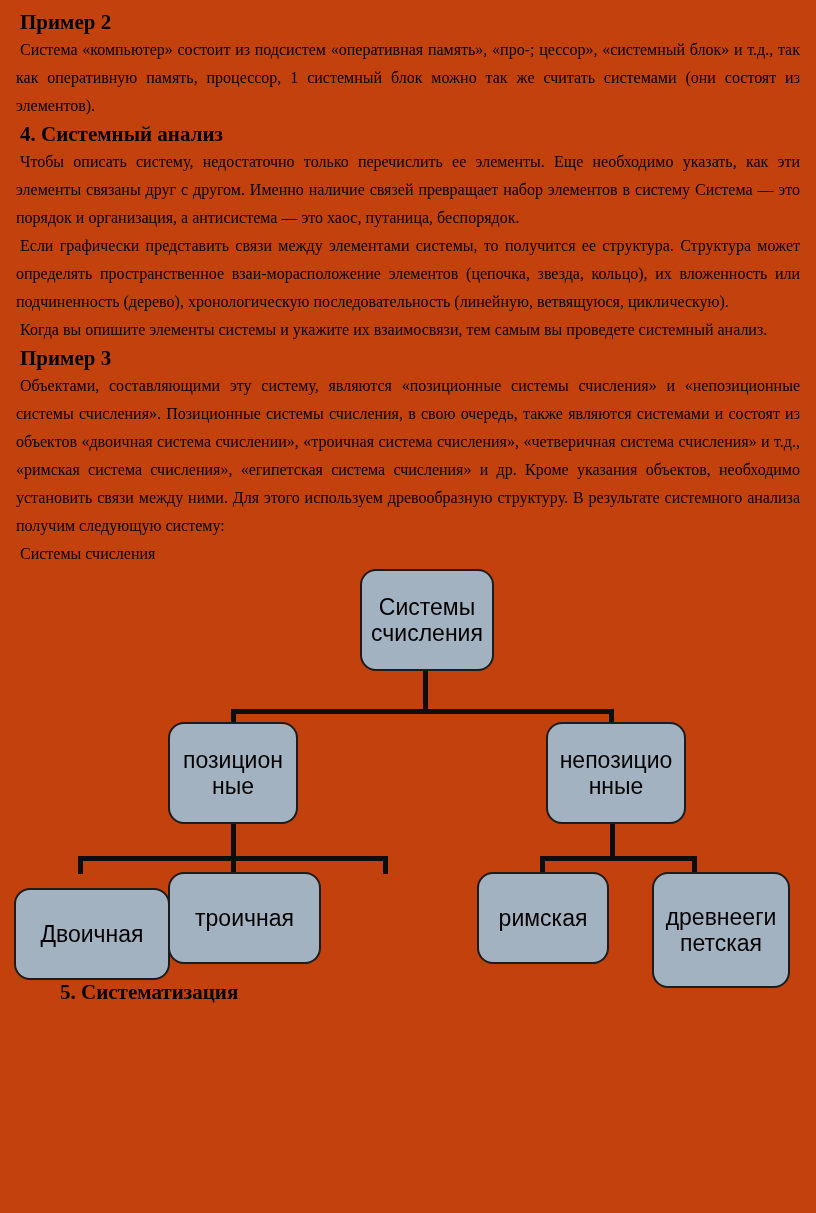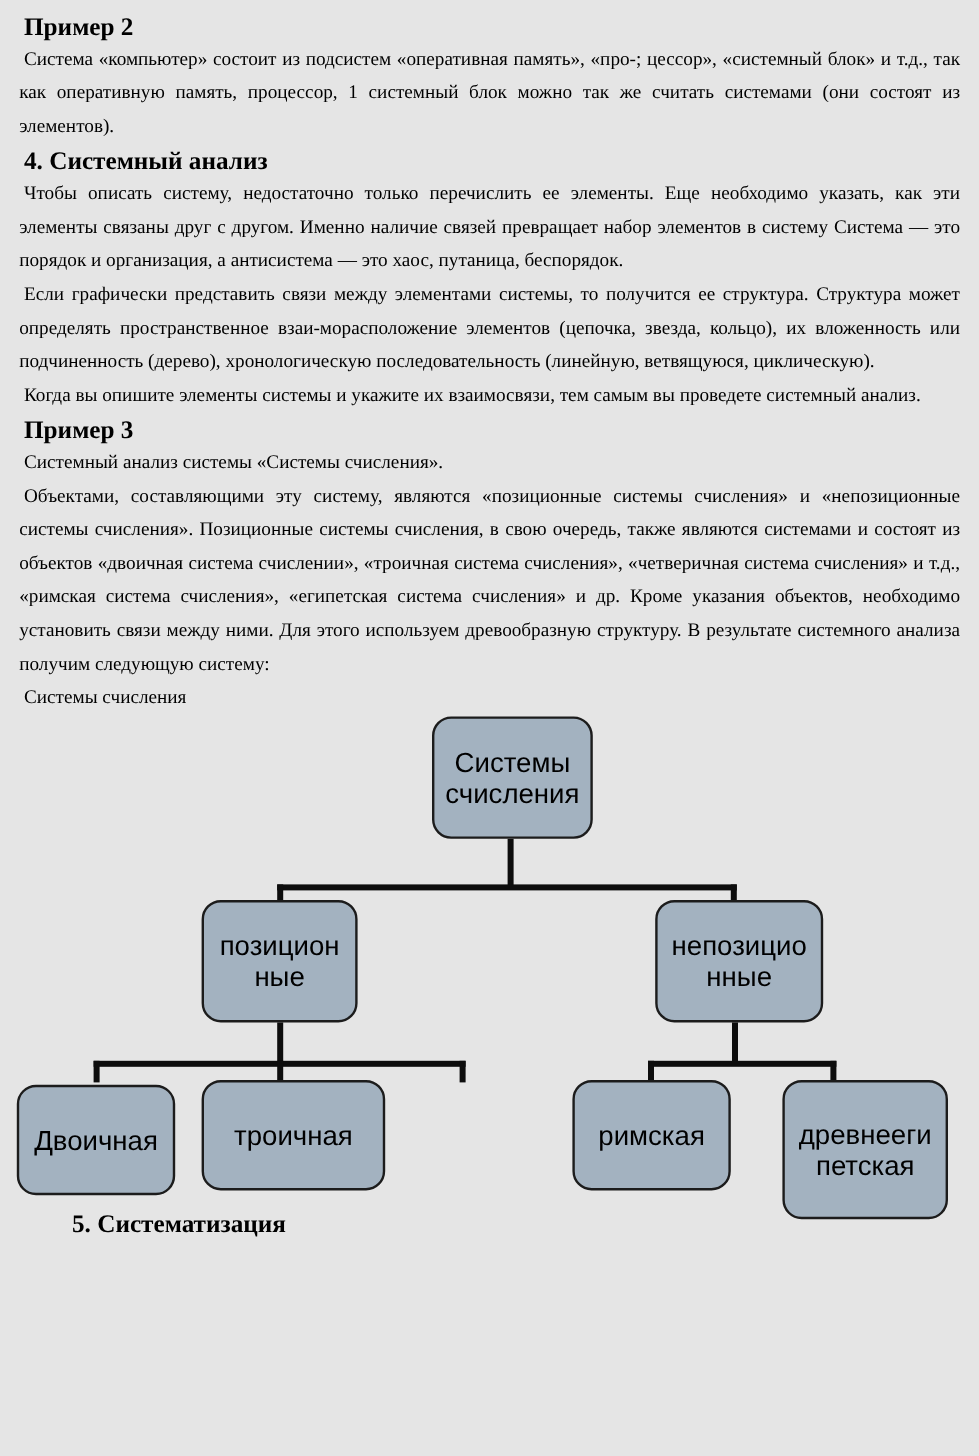--- a/index.html
+++ b/index.html
@@ -1,20 +1,20 @@
 <!DOCTYPE html>
 <html lang="ru" style="--node-fill: #a3b2c0;"><head>
 <meta charset="utf-8">
 <style>
   html, body { margin: 0; padding: 0; background: #ffffff; }
   .page {
     width: 816px;
     height: 1213px;
     box-sizing: border-box;
-    background: #e5e5e5;
+    background: #c2410c;
     padding: 8px 16px 0 16px;
     overflow: hidden;
     font-family: "Liberation Serif", serif;
     color: #000;
   }
   .h {
     margin: 0;
     font-size: 21px;
     line-height: 28px;
     font-weight: bold;
@@ -65,21 +65,20 @@
 
 <div class="page">
 
   <p class="h">Пример 2</p>
   <p class="b">Система «компьютер» состоит из подсистем «оперативная память», «про-; цессор», «системный блок» и т.д., так как оперативную память, процессор, 1 системный блок можно так же считать системами (они состоят из элементов).</p>
   <p class="h">4. Системный анализ</p>
   <p class="b">Чтобы описать систему, недостаточно только перечислить ее элементы. Еще необходимо указать, как эти элементы связаны друг с другом. Именно наличие связей превращает набор элементов в систему Система — это порядок и организация, а антисистема — это хаос, путаница, беспорядок.</p>
   <p class="b">Если графически представить связи между элементами системы, то получится ее структура. Структура может определять пространственное взаи-морасположение элементов (цепочка, звезда, кольцо), их вложенность или подчиненность (дерево), хронологическую последовательность (линейную, ветвящуюся, циклическую).</p>
   <p class="b">Когда вы опишите элементы системы и укажите их взаимосвязи, тем самым вы проведете системный анализ.</p>
   <p class="h">Пример 3</p>
-  <p class="b">Системный анализ системы «Системы счисления».</p>
   <p class="b">Объектами, составляющими эту систему, являются «позиционные системы счисления» и «непозиционные системы счисления». Позиционные системы счисления, в свою очередь, также являются системами и состоят из объектов «двоичная система счислении», «троичная система счисления», «четверичная система счисления» и т.д., «римская система счисления», «египетская система счисления» и др. Кроме указания объектов, необходимо установить связи между ними. Для этого используем древообразную структуру. В результате системного анализа получим следующую систему:</p>
   <p class="b caption">Системы счисления</p>
 
   <div class="diagram">
 
     <div class="line" style="left:423px; top:103px; width:5px; height:40px;"></div>
     <div class="line" style="left:231px; top:141px; width:383px; height:5px;"></div>
     <div class="line" style="left:231px; top:141px; width:5px; height:16px;"></div>
     <div class="line" style="left:609px; top:141px; width:5px; height:16px;"></div>
 
@@ -99,21 +98,21 @@
     </div>
 
     <div class="node" style="left:168px; top:154px; width:130px; height:102px;">
       <span>позиционные</span>
     </div>
 
     <div class="node" style="left:546px; top:154px; width:140px; height:102px;">
       <span>непозиционные</span>
     </div>
 
-    <div class="node" style="left:14px; top:308px; width:132px; height:92px;">
+    <div class="node" style="left:14px; top:320px; width:156px; height:92px;">
       <span>Двоичная</span>
     </div>
 
     <div class="node" style="left:168px; top:304px; width:153px; height:92px;">
       <span>троичная</span>
     </div>
 
 
     <div class="node" style="left:477px; top:304px; width:132px; height:92px;">
       <span>римская</span>

